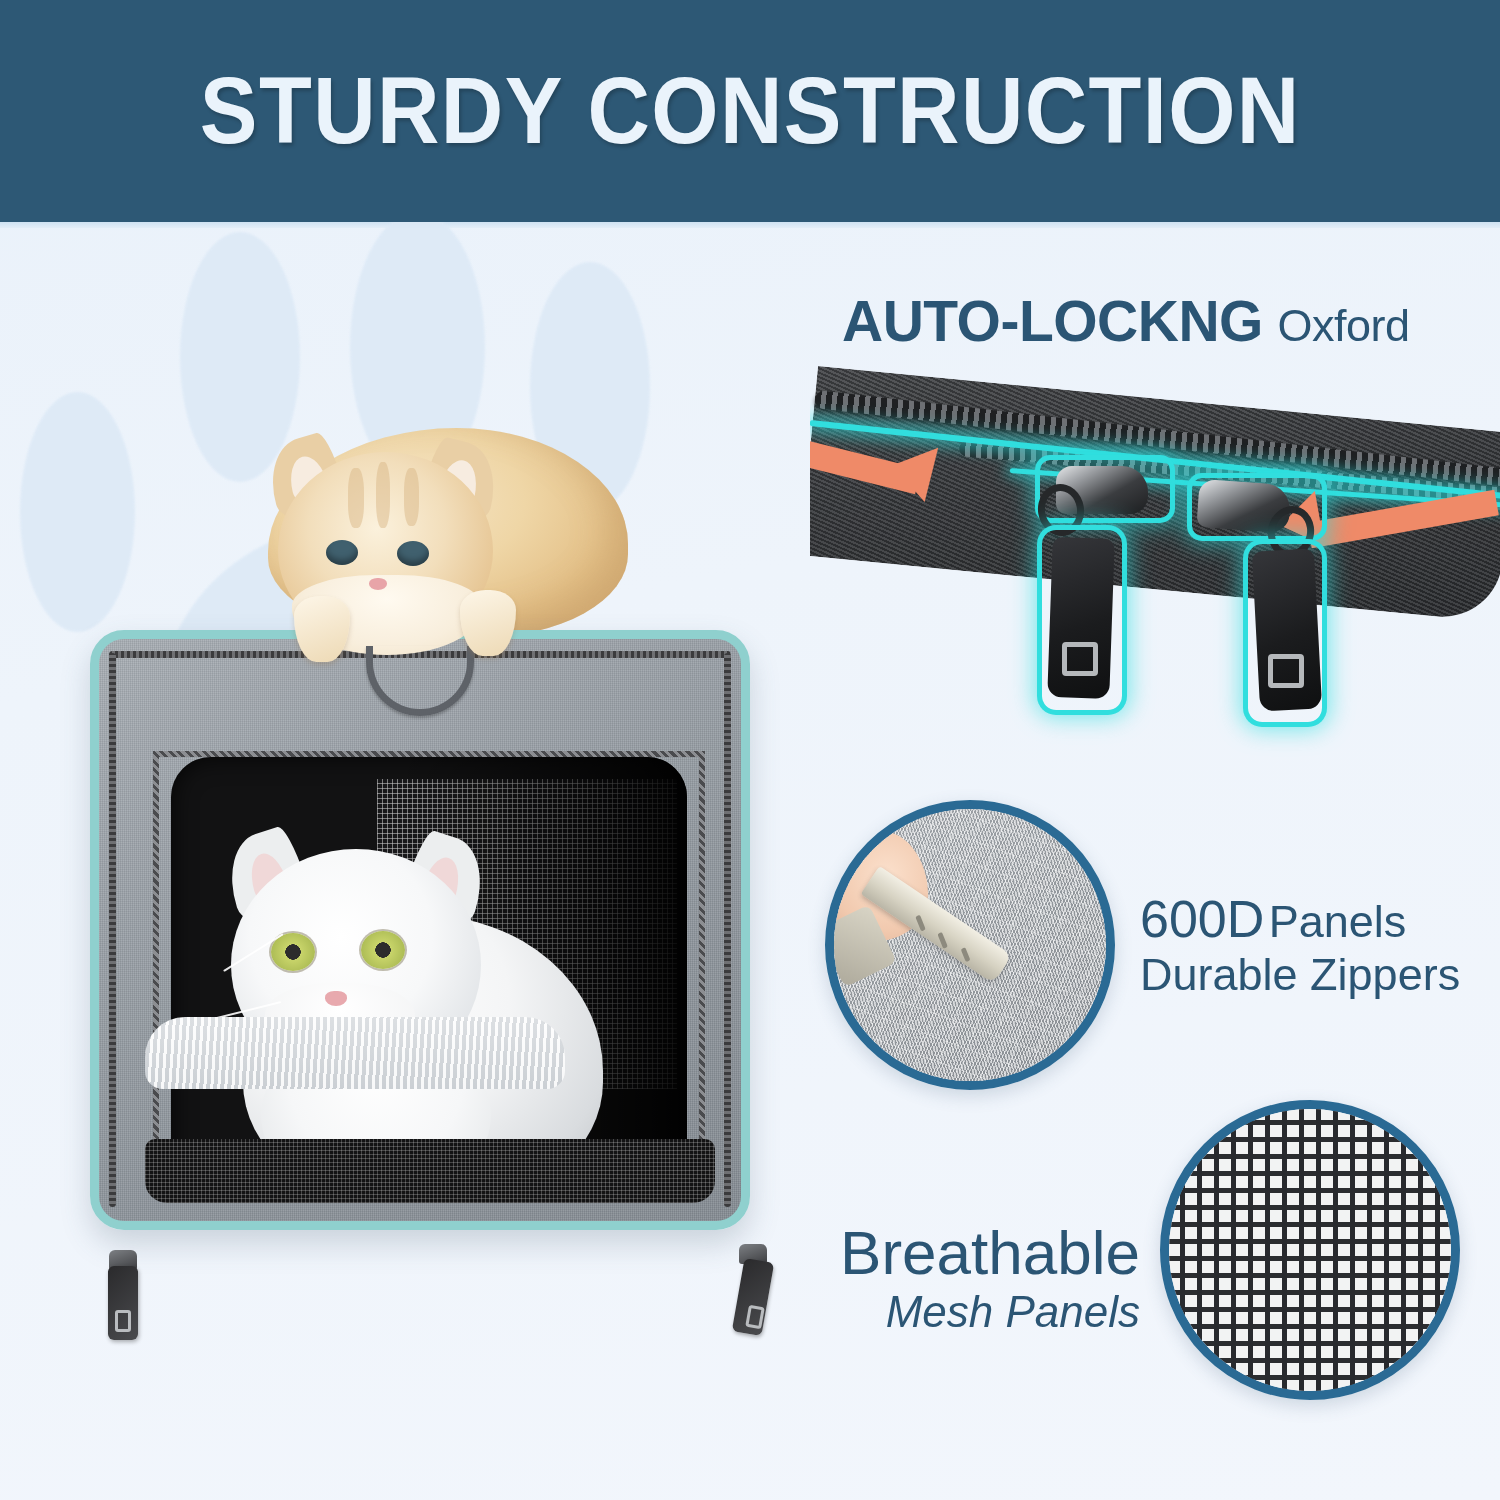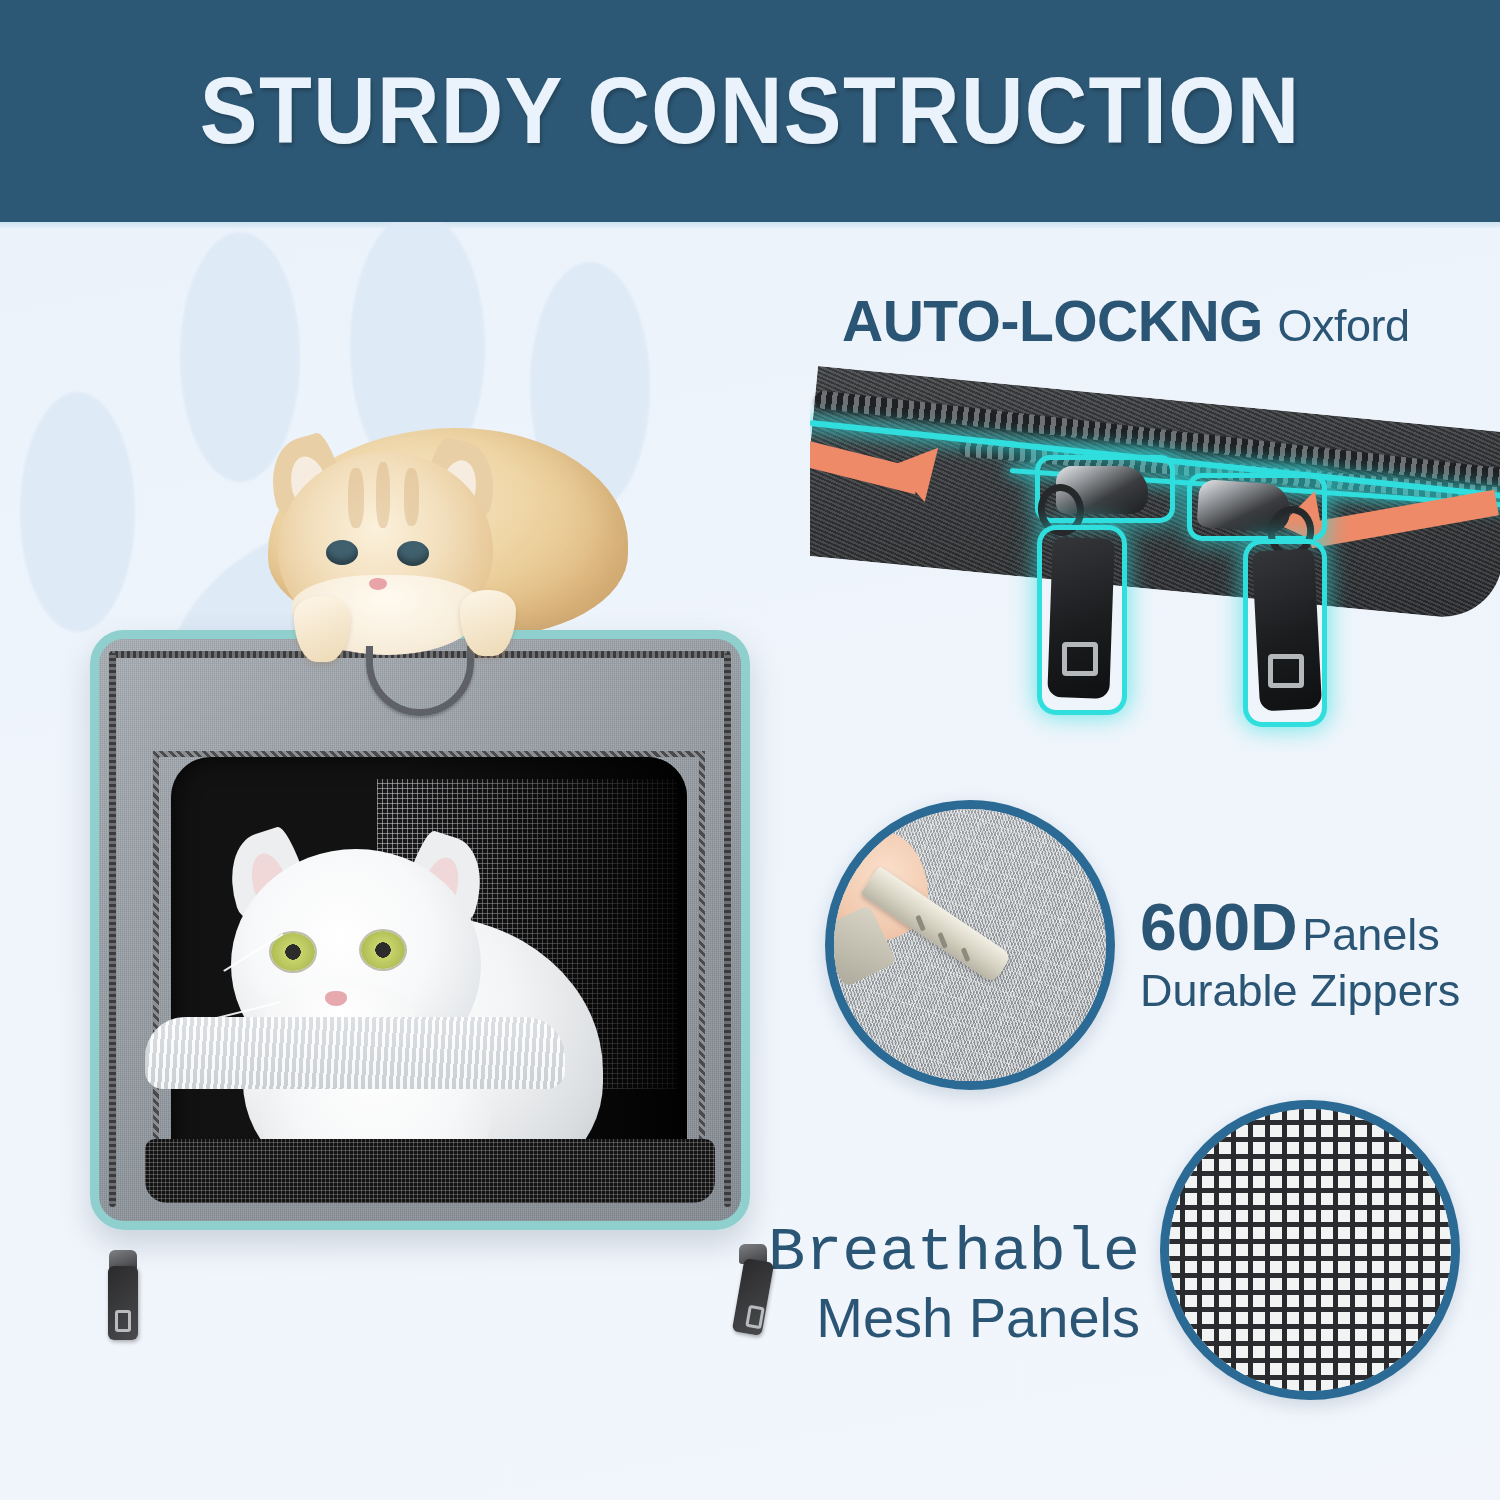--- a/index.html
+++ b/index.html
@@ -318,27 +318,27 @@
   
   .cap { position: absolute; color: #2b5574; white-space: nowrap; }
   .cap-big { font-weight: 700; }
   .cap-sm  { font-weight: 400; }
 
   #zippers-cap { left: 842px; top: 288px; font-size: 54px; letter-spacing: -0.5px; }
   #zippers-cap .cap-big { font-size: 57px; }
   #zippers-cap .cap-sm  { font-size: 45px; }
 
   #oxford-cap { left: 1140px; top: 890px; line-height: 1.14; }
-  #oxford-cap .l1 .cap-big { font-size: 66px; font-weight: 700; }
+  #oxford-cap .l1 .cap-big { font-size: 52px; font-weight: 400; }
   #oxford-cap .l1 .cap-sm  { font-size: 45px; }
   #oxford-cap .l2 { font-size: 45px; }
 
   #breathable-cap { right: 360px; top: 1218px; text-align: right; line-height: 1.12; }
-  #breathable-cap .l1 { font-size: 62px; font-family: Liberation Mono, monospace; }
-  #breathable-cap .l2 { font-size: 56px; }
+  #breathable-cap .l1 { font-size: 62px; }
+  #breathable-cap .l2 { font-size: 44px; font-style: italic; }
 
   #collapse-cap { left: 186px; top: 1285px; font-size: 56px; font-weight: 700; letter-spacing: 0.5px; }
 </style>
 </head>
 <body>
 
 <div id="page">
 
   <div class="banner">
     <div class="banner-title">STURDY CONSTRUCTION</div>

